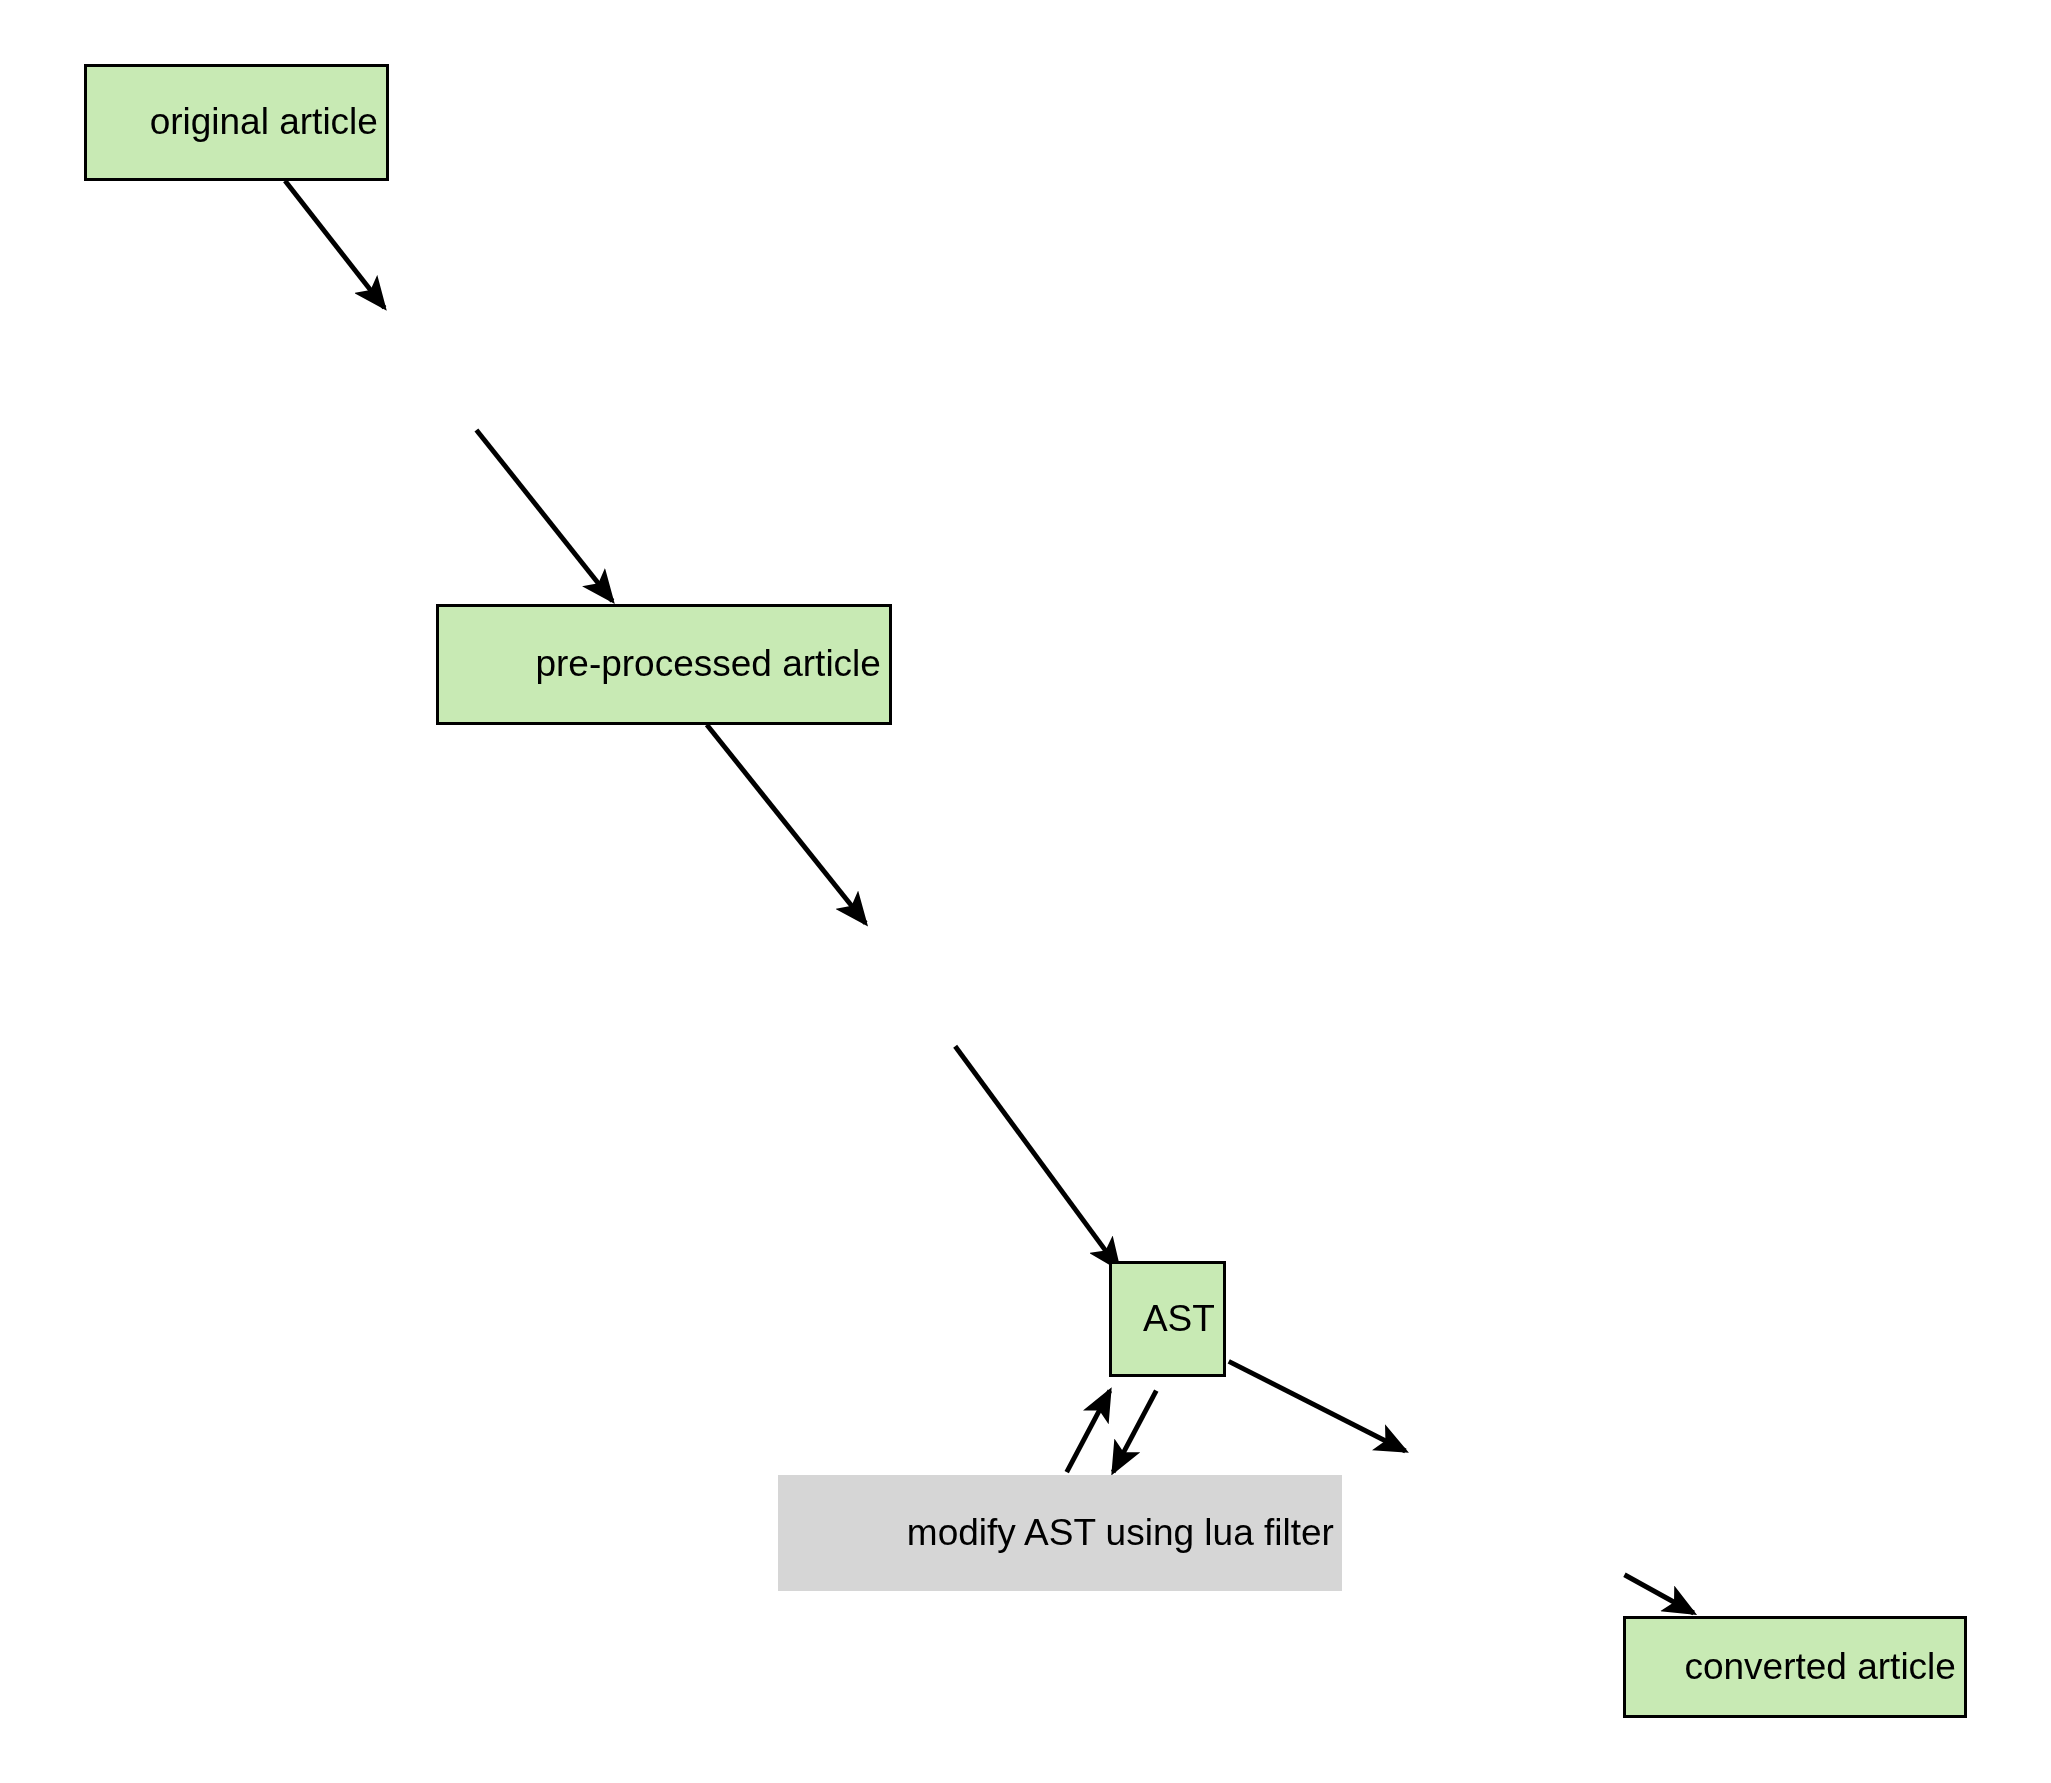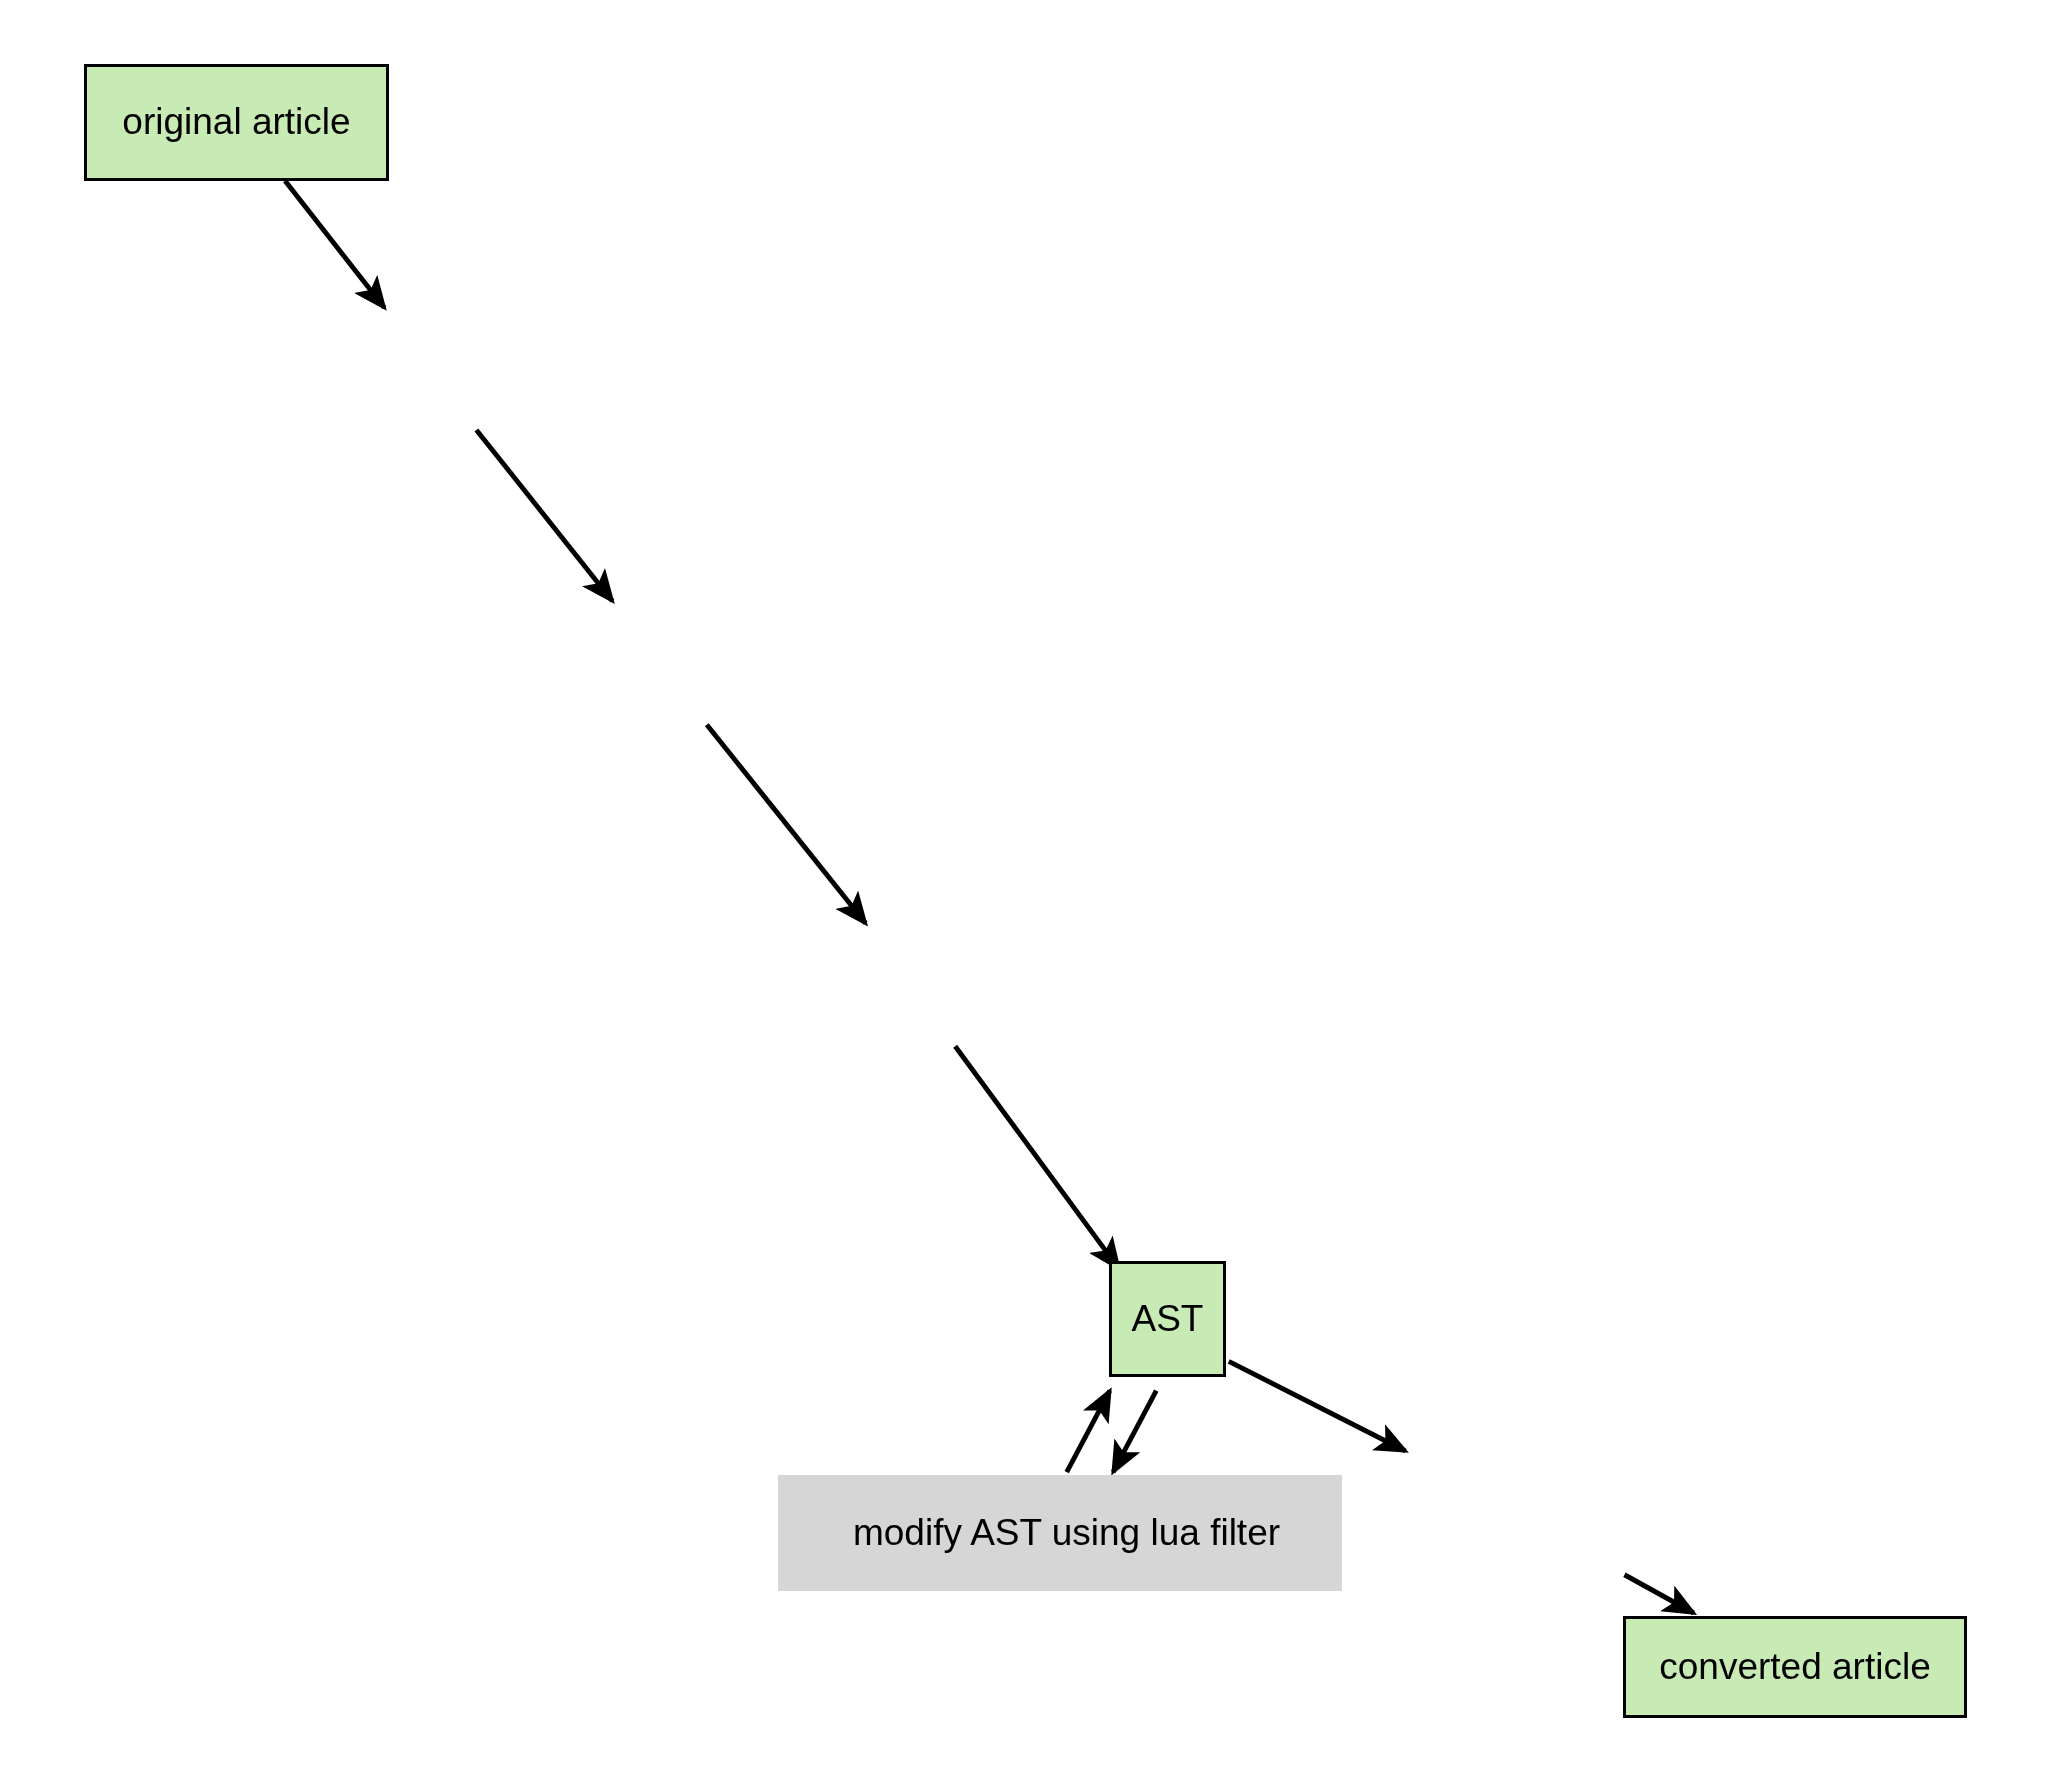--- a/index.html
+++ b/index.html
@@ -24,21 +24,21 @@
     top: 0;
     width: 2052px;
     height: 1784px;
     pointer-events: none;
   }
   .node {
     position: absolute;
     box-sizing: border-box;
     display: flex;
     align-items: center;
-    justify-content: center;
+    justify-content: flex-end;
     font-family: "Liberation Sans", sans-serif;
     font-size: 37px;
     line-height: 1.1;
     color: #000000;
     white-space: nowrap;
     letter-spacing: 0px;
   }
   .node-green {
     background: #c8eab4;
     border: 3.3px solid #000000;
@@ -73,20 +73,23 @@
         <line x1="1509" y1="1672" x2="1726" y2="1782" stroke="#000000" stroke-width="6" marker-end="url(#arrowhead)"></line>
         <line x1="1995" y1="1934" x2="2080" y2="1981" stroke="#000000" stroke-width="6" marker-end="url(#arrowhead)"></line>
       </g>
   </svg>
 
   <div class="node node-green" style="left: 84px; top: 64px; width: 305px; height: 117px;">
     <span class="node-label">original article</span>
   </div>
 
 
+  <div class="node node-green" style="left: 436px; top: 604px; width: 456px; height: 121px;">
+    <span class="node-label">pre-processed article</span>
+  </div>
 
 
   <div class="node node-green" style="left: 1109px; top: 1261px; width: 117px; height: 116px;">
     <span class="node-label">AST</span>
   </div>
 
   <div class="node node-gray" style="left: 778px; top: 1475px; width: 564px; height: 116px; padding-left: 13px;">
     <span class="node-label">modify AST using lua filter</span>
   </div>
 

